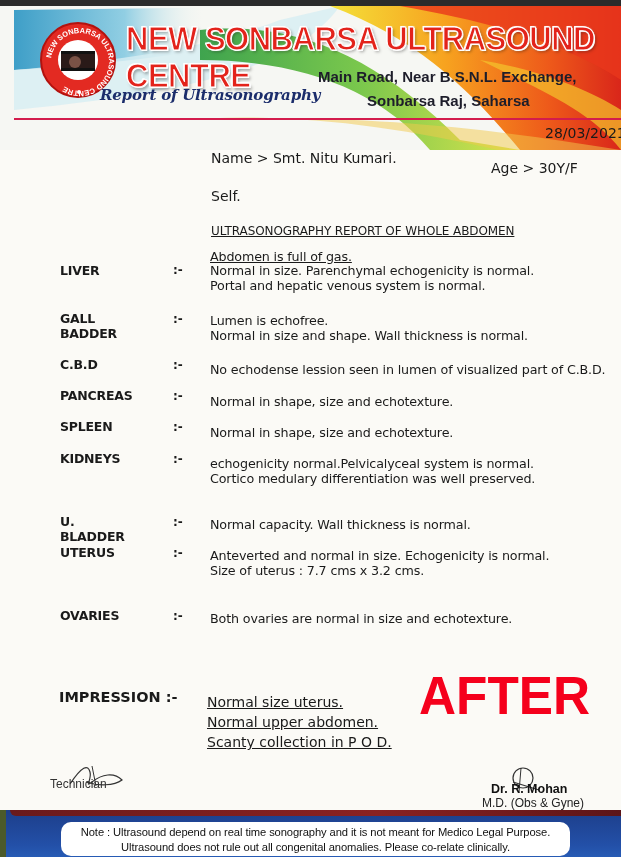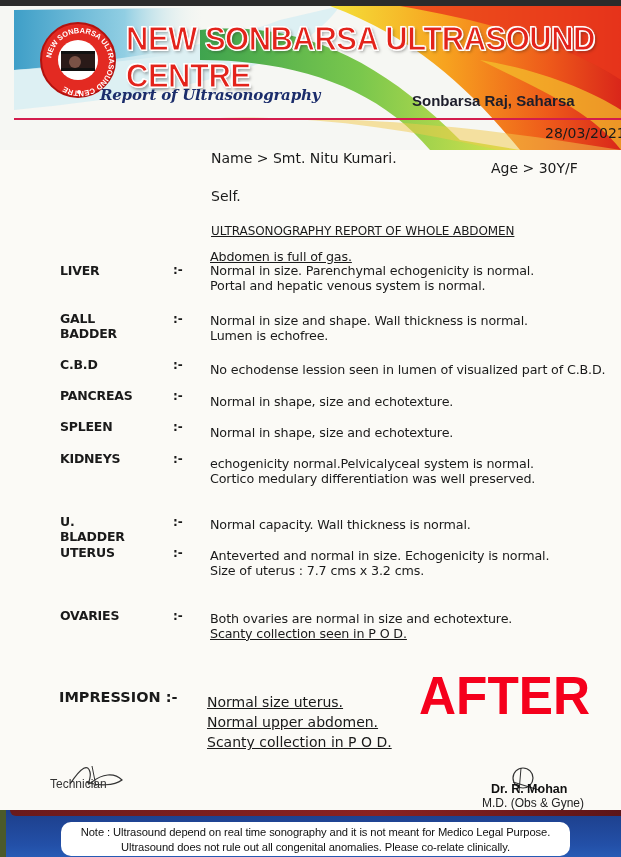--- a/index.html
+++ b/index.html
@@ -46,21 +46,21 @@
     position: absolute; left: 100px; top: 86px;
     font-family: "DejaVu Serif", serif; font-style: italic; font-weight: 700; font-size: 15px;
     color: #1b2d6b; letter-spacing: -0.2px;
   }
   .addr1 {
     position: absolute; left: 318px; top: 68px;
     font-family: "Liberation Sans", sans-serif; font-weight: 700; font-size: 15px; color: #1d1d2a;
   }
   .addr2 {
     position: absolute; left: 367px; top: 92px;
-    font-family: "Liberation Sans", sans-serif; font-weight: 700; font-size: 15px; color: #1d1d2a; margin-left: 45px;
+    font-family: "Liberation Sans", sans-serif; font-weight: 700; font-size: 15px; color: #1d1d2a;
   }
   .header-rule {
     position: absolute; left: 14px; top: 118px; width: 607px; height: 2px; background: #d31c4c;
   }
 
   
   .date {
     position: absolute; left: 497px; top: 125px; font-family: "DejaVu Sans", sans-serif;
     font-size: 14px; color: #1a1a1a; margin-left: 48px;
   }
@@ -174,20 +174,21 @@
         <textPath href="#ring" startOffset="2%">NEW SONBARSA ULTRASOUND CENTRE</textPath>
       </text>
     </svg>
     <div class="inner"></div>
     <div class="photo"></div>
     <div class="dot"></div>
   </div>
 
   <div class="centre-name">NEW SONBARSA ULTRASOUND CENTRE</div>
   <div class="report-of">Report of Ultrasonography</div>
+  <div class="addr1">Main Road, Near B.S.N.L. Exchange,</div>
   <div class="addr2">Sonbarsa Raj, Saharsa</div>
   <div class="header-rule"></div>
 </div>
 
 <div class="date">28/03/2021</div>
 <div class="name-line">Name &gt; Smt. Nitu Kumari.</div>
 <div class="age-line">Age &gt; 30Y/F</div>
 <div class="ref-line">Self.</div>
 <div class="report-title">ULTRASONOGRAPHY REPORT OF WHOLE ABDOMEN</div>
 
@@ -197,22 +198,22 @@
   <div class="finding-label" style="top:263px;">LIVER</div>
   <div class="finding-sep" style="top:263px;">:-</div>
   <div class="finding-text" style="top:264px;">
     <div>Normal in size. Parenchymal echogenicity is normal.</div>
     <div>Portal and hepatic venous system is normal.</div>
   </div>
 
   <div class="finding-label" style="top:311px;">GALL BADDER</div>
   <div class="finding-sep" style="top:312px;">:-</div>
   <div class="finding-text" style="top:314px;">
+    <div>Lumen is echofree.</div>
     <div>Normal in size and shape. Wall thickness is normal.</div>
-    <div>Lumen is echofree.</div>
   </div>
 
   <div class="finding-label" style="top:357px;">C.B.D</div>
   <div class="finding-sep" style="top:358px;">:-</div>
   <div class="finding-text" style="top:363px;">
     <div>No echodense lession seen in lumen of visualized part of C.B.D.</div>
   </div>
 
   <div class="finding-label" style="top:388px;">PANCREAS</div>
   <div class="finding-sep" style="top:389px;">:-</div>
@@ -243,21 +244,20 @@
   <div class="finding-sep" style="top:546px;">:-</div>
   <div class="finding-text" style="top:549px;">
     <div>Anteverted and normal in size. Echogenicity is normal.</div>
     <div>Size of uterus : 7.7 cms x 3.2 cms.</div>
   </div>
 
   <div class="finding-label" style="top:608px;">OVARIES</div>
   <div class="finding-sep" style="top:609px;">:-</div>
   <div class="finding-text" style="top:612px;">
     <div>Both ovaries are normal in size and echotexture.</div>
-    <div class="u">Scanty collection seen in P O D.</div>
   </div>
 </div>
 
 <div class="impression-label">IMPRESSION :-</div>
 <div class="impression-lines">
   <div>Normal size uterus.</div>
   <div>Normal upper abdomen.</div>
   <div>Scanty collection in P O D.</div>
 </div>
 <div class="after-stamp">AFTER</div>

